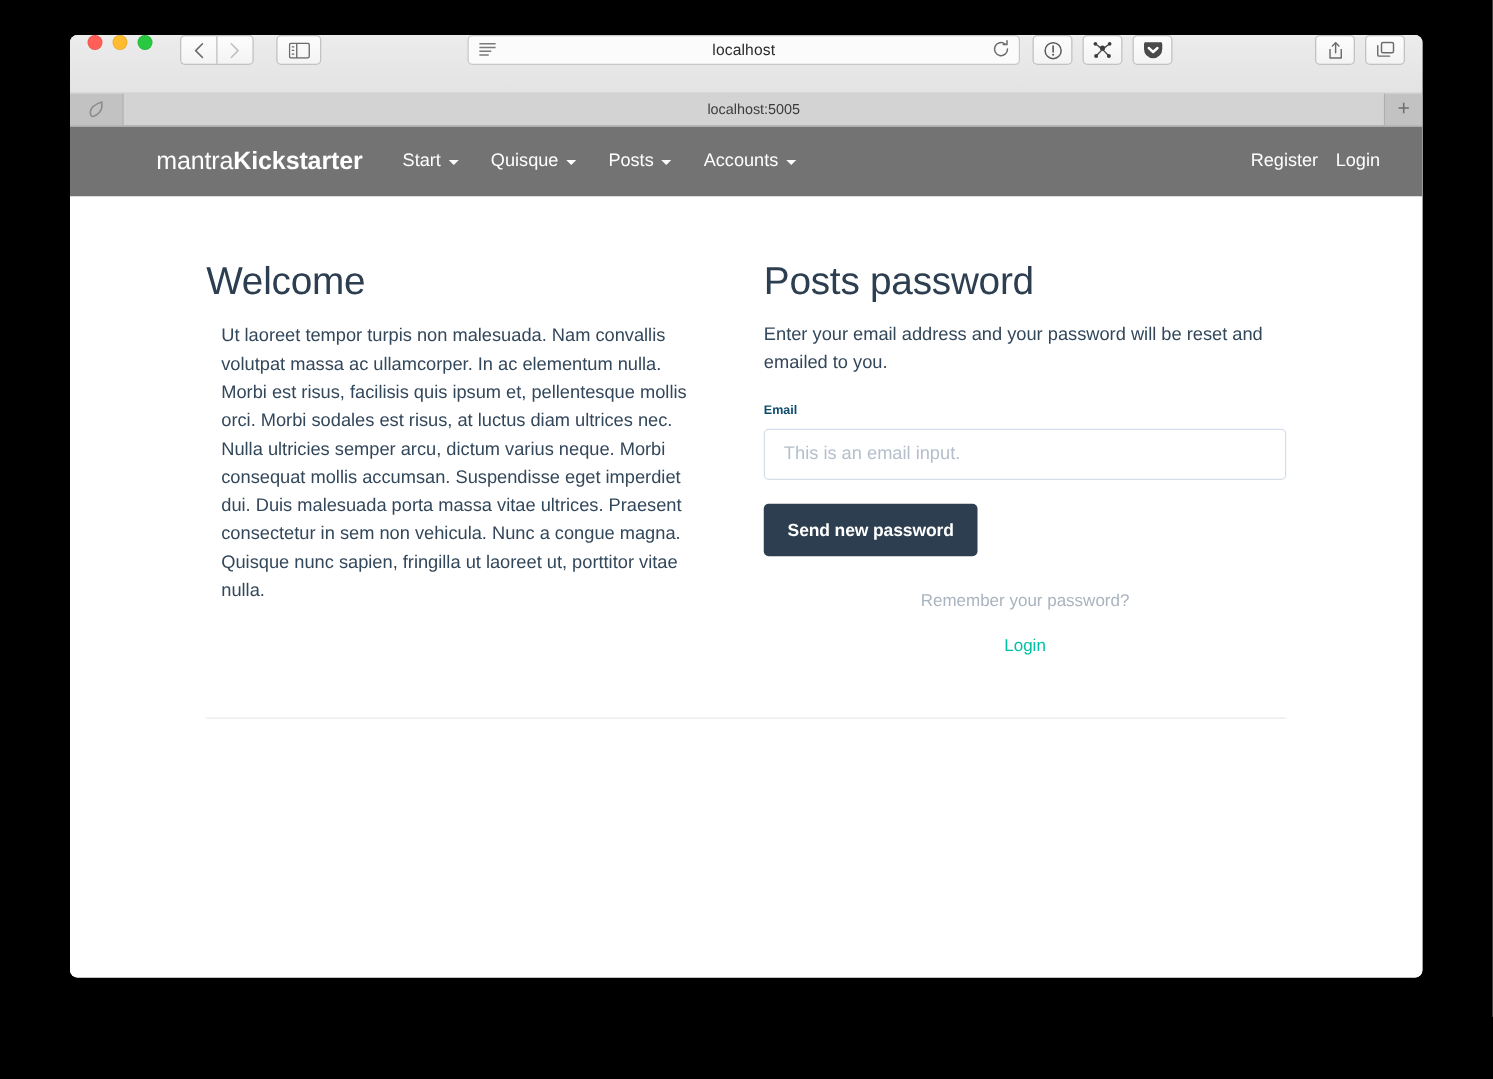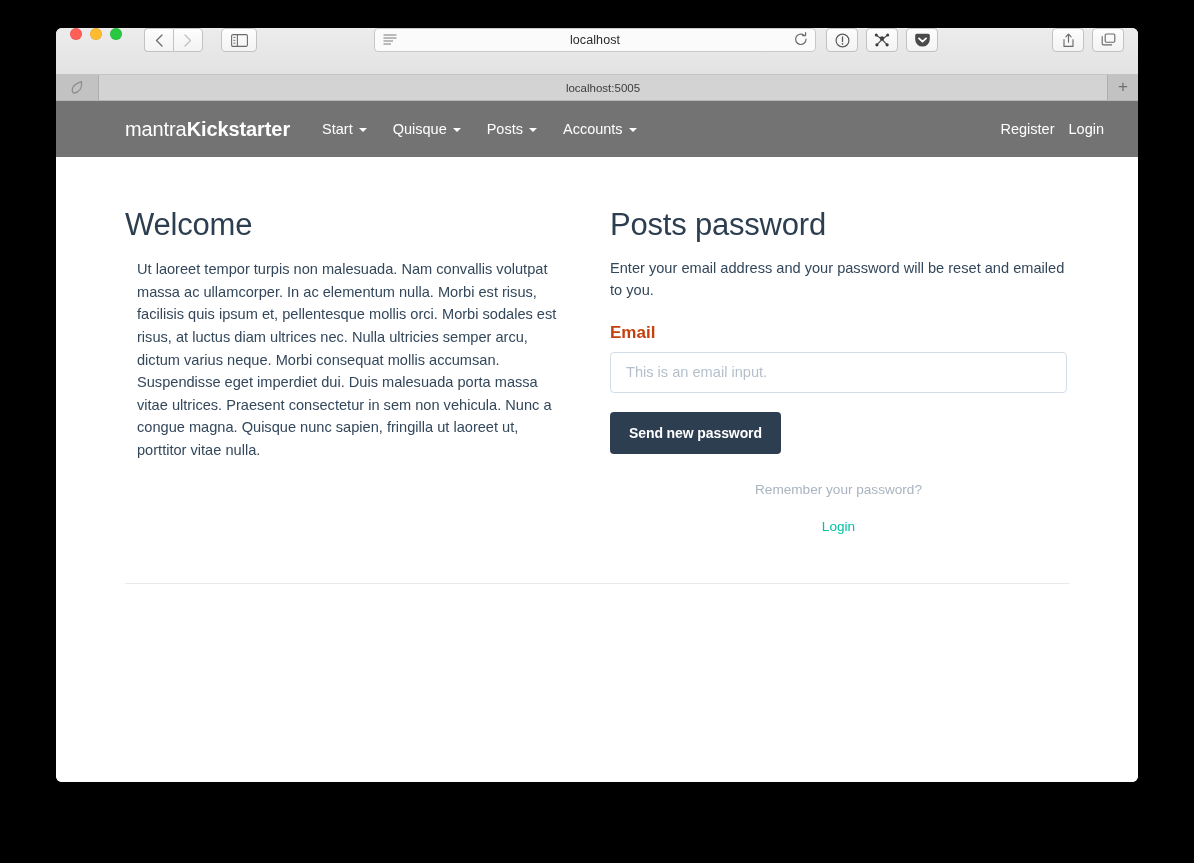--- a/index.html
+++ b/index.html
@@ -211,21 +211,21 @@
     margin-left: auto;
     display: flex;
     align-items: center;
     gap: 14px;
     padding-right: 34px;
   }
   .nav-right .nav-item { font-size: 14.5px; }
 
   
   .container {
-    padding: 0 69px;
+    padding: 0 109px;
     box-sizing: border-box;
   }
   .columns {
     display: flex;
     gap: 30px;
     padding-top: 51px;
   }
   .col { width: 455px; }
   .col.right { width: 457px; }
 
@@ -245,23 +245,23 @@
   }
   p.lead-copy {
     font-size: 14.6px;
     line-height: 1.47;
     color: #33475b;
     margin: 0 0 22px 0;
   }
 
   label.field-label {
     display: block;
-    font-size: 17px;
+    font-size: 10px;
     font-weight: 700;
-    color: #c2410c;
+    color: #0c4a6e;
     margin-bottom: 9px;
   }
   input.text-field {
     width: 100%;
     box-sizing: border-box;
     height: 41px;
     padding: 0 15px;
     font-size: 14.6px;
     color: #1d4ed8;
     background: #ffffff;

